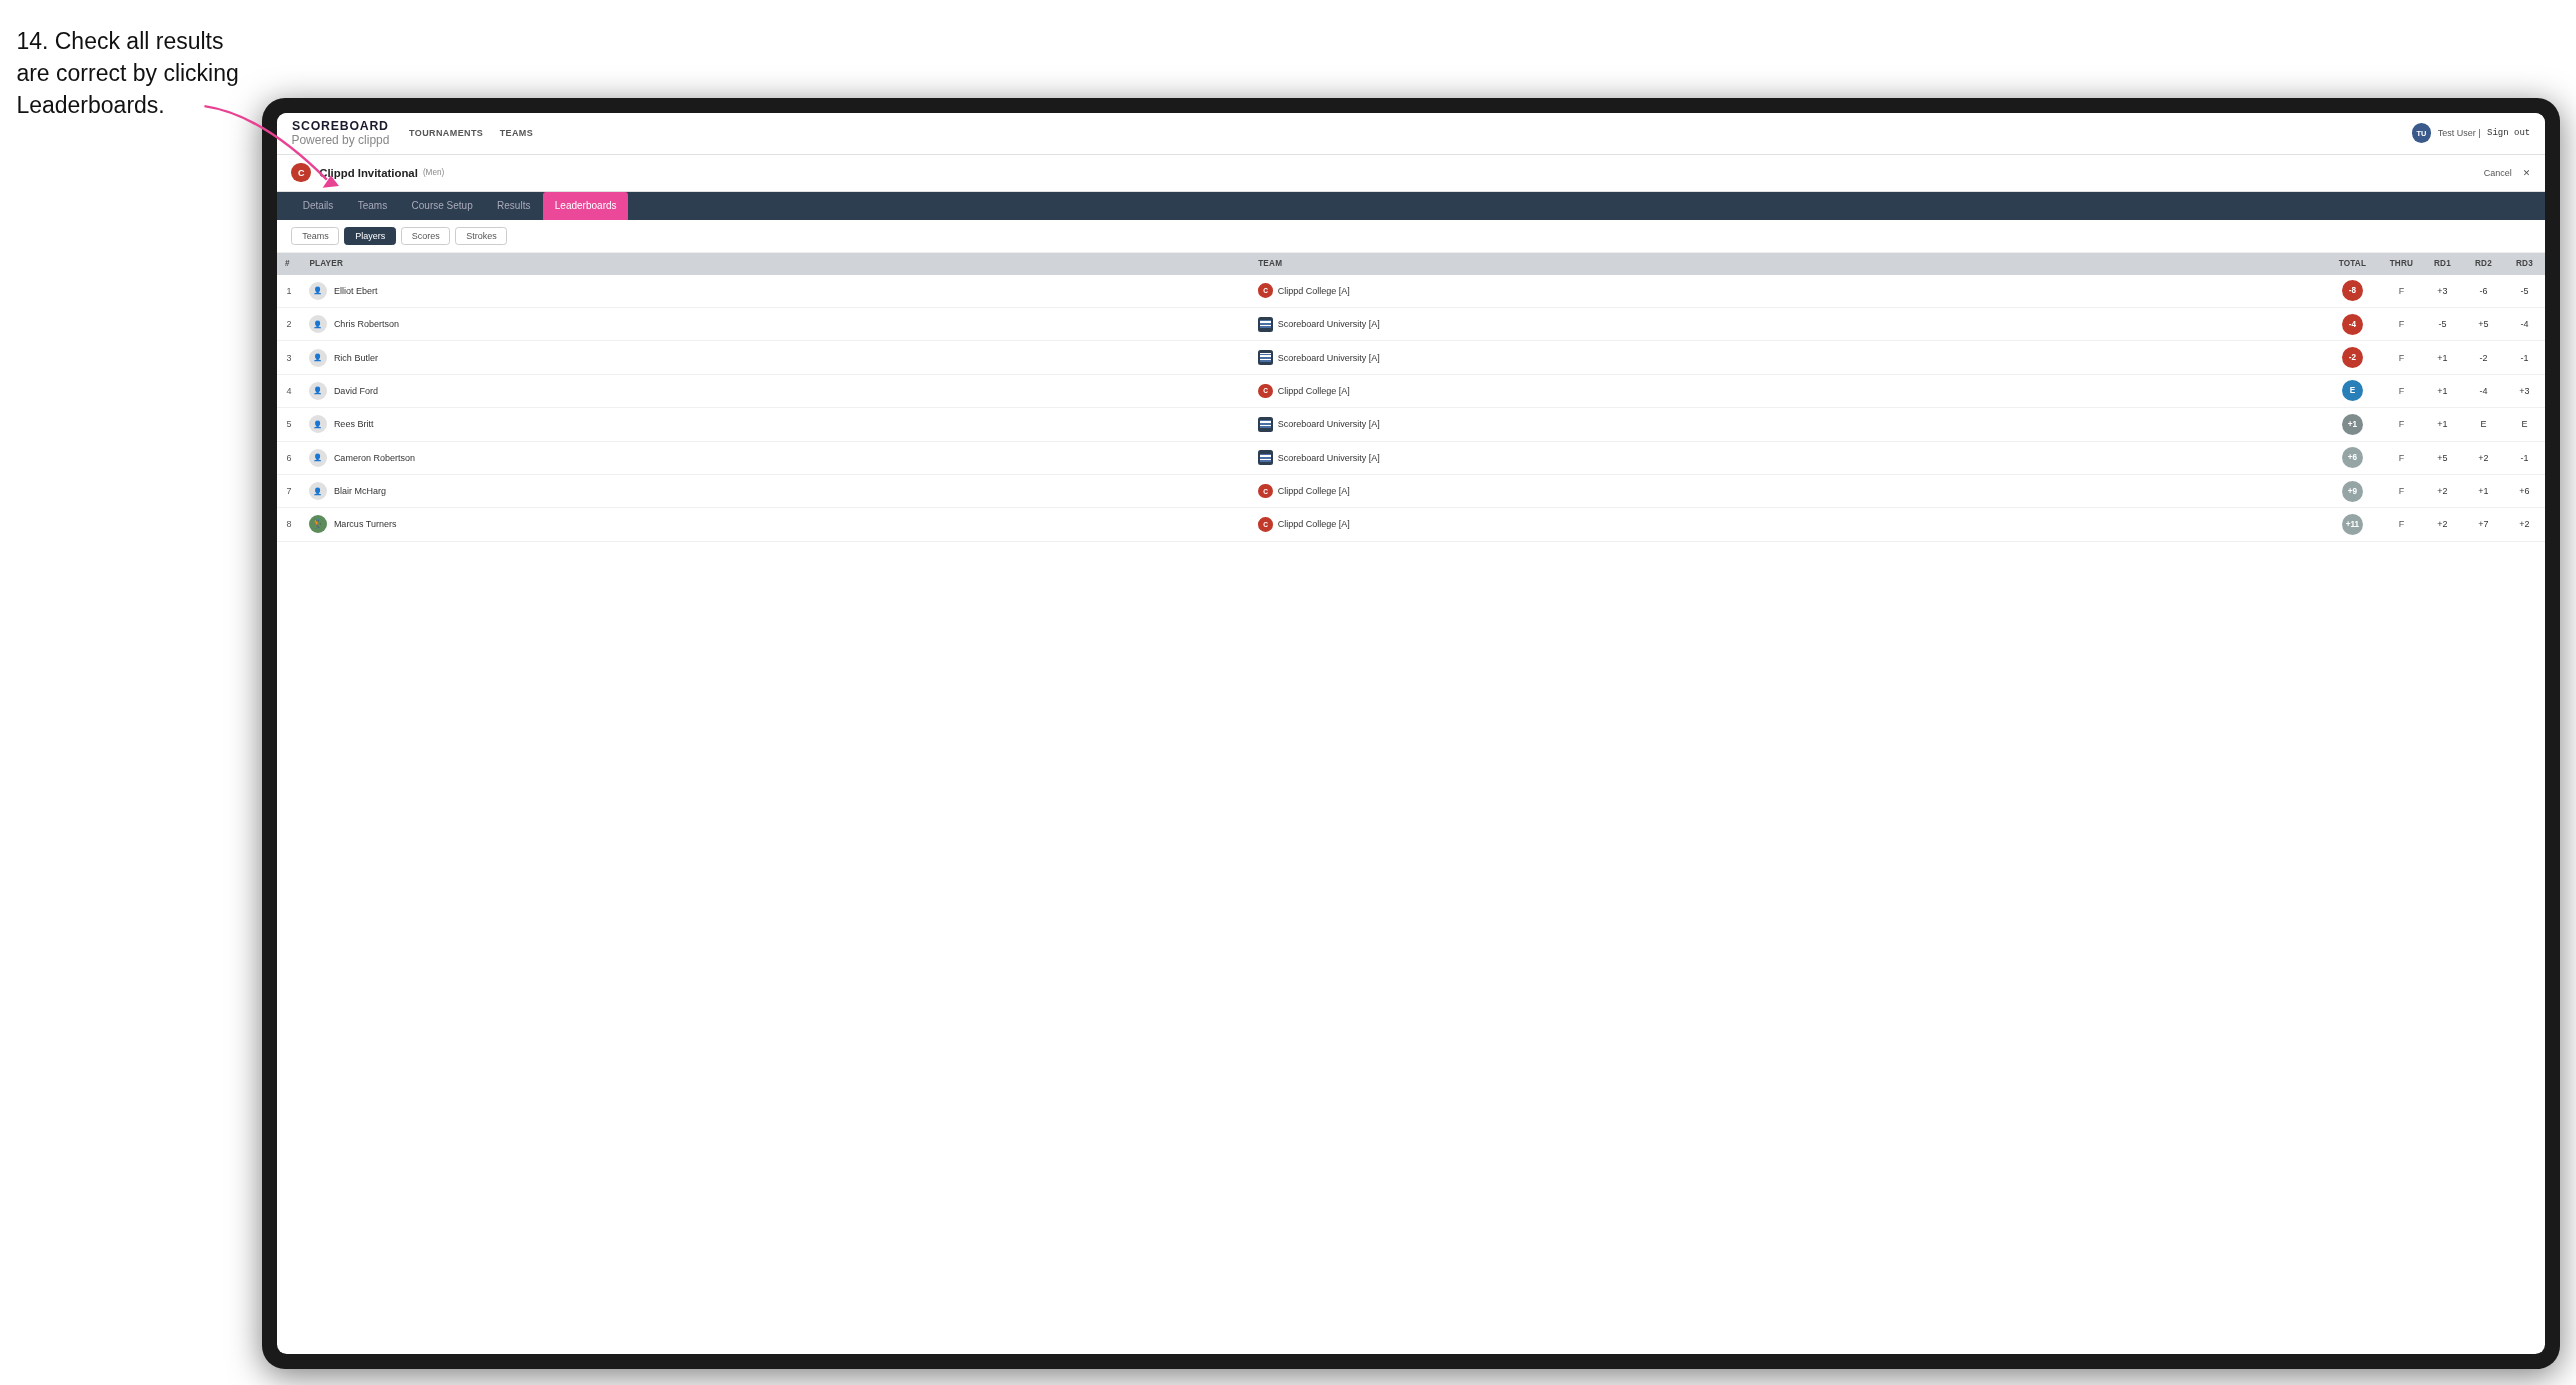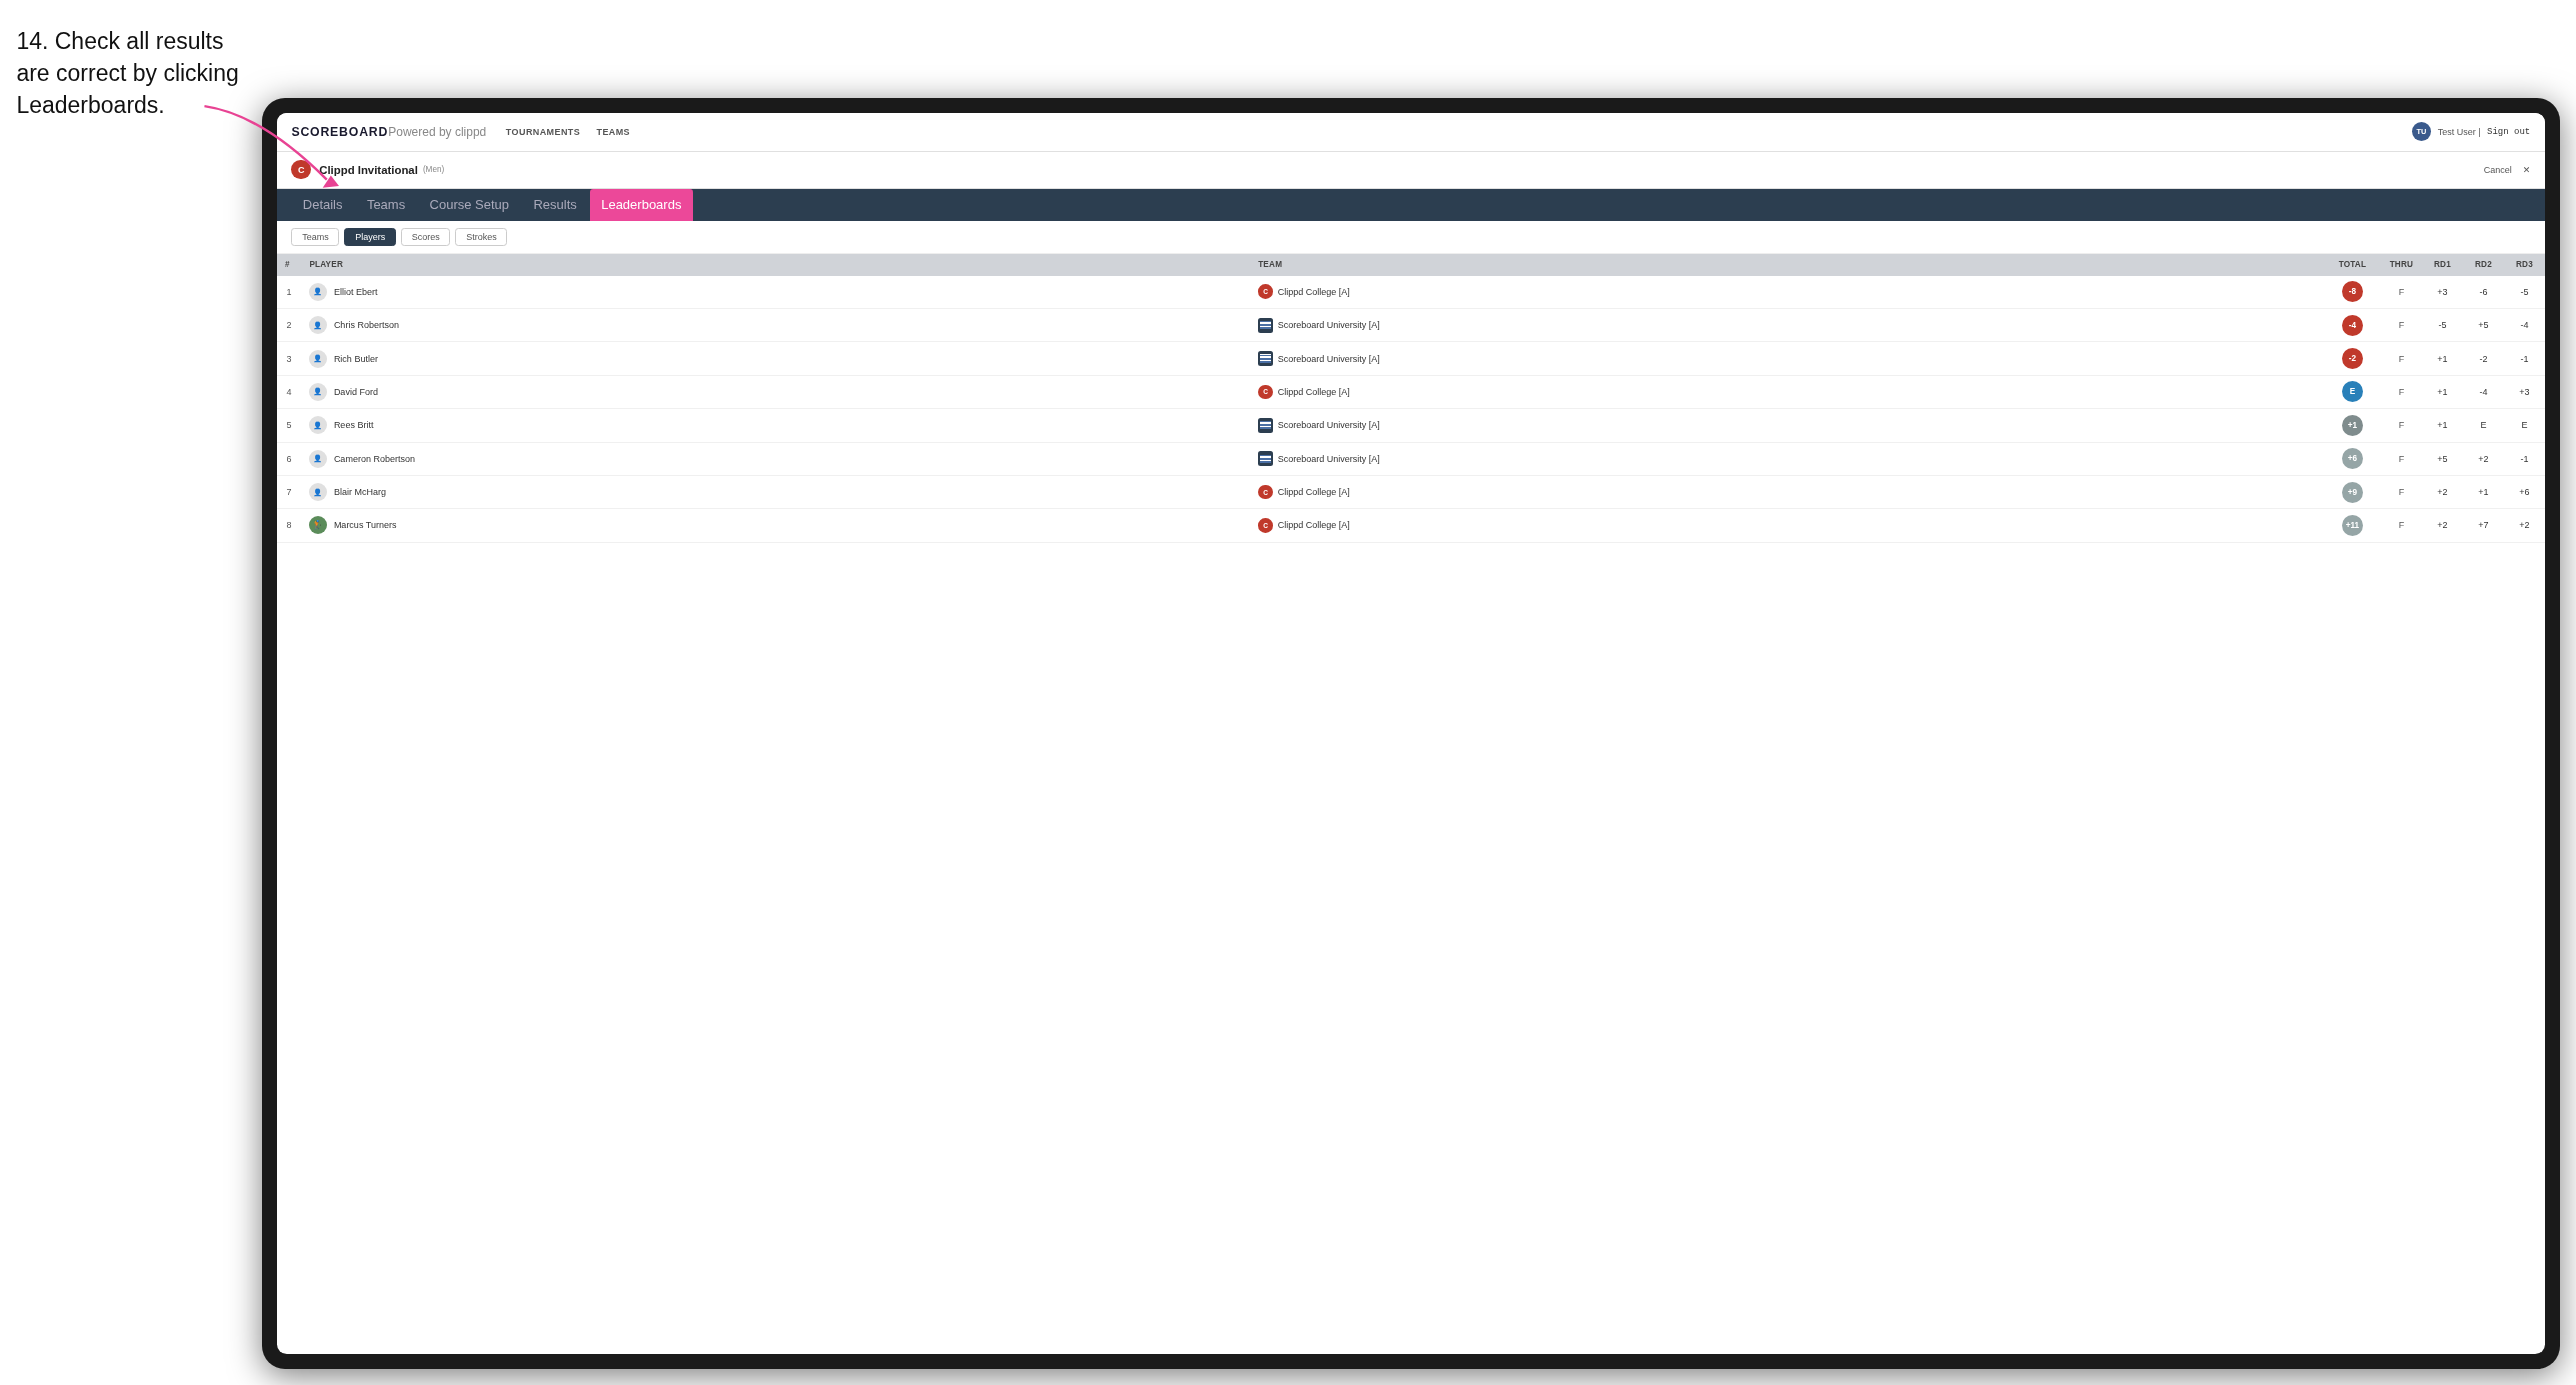--- a/index.html
+++ b/index.html
@@ -61,20 +61,21 @@
     .top-nav {
       background: #fff;
       border-bottom: 0.8px solid #e0e0e0;
       display: flex;
       align-items: center;
       padding: 6.5px 14.7px;
       min-height: 39px;
     }
     .logo-area {
       display: flex;
+      flex-direction: column;
       margin-right: 19.6px;
       text-align: center;
     }
     .logo-text {
       font-size: 12.3px;
       font-weight: 800;
       letter-spacing: 0.8px;
       color: #1a1a2e;
     }
     .logo-sub {
@@ -158,21 +159,21 @@
 
     
     .tab-bar {
       background: #2c3e50;
       display: flex;
       padding: 0 14.7px;
       gap: 1.6px;
     }
     .tab {
       padding: 8.2px 11.4px;
-      font-size: 13px;
+      font-size: 10px;
       font-weight: 500;
       color: #aab;
       cursor: pointer;
       border-bottom: 1.6px solid transparent;
     }
     .tab.active {
       color: #fff;
       background: #ec4899;
       border-radius: 3.3px 3.3px 0 0;
     }

